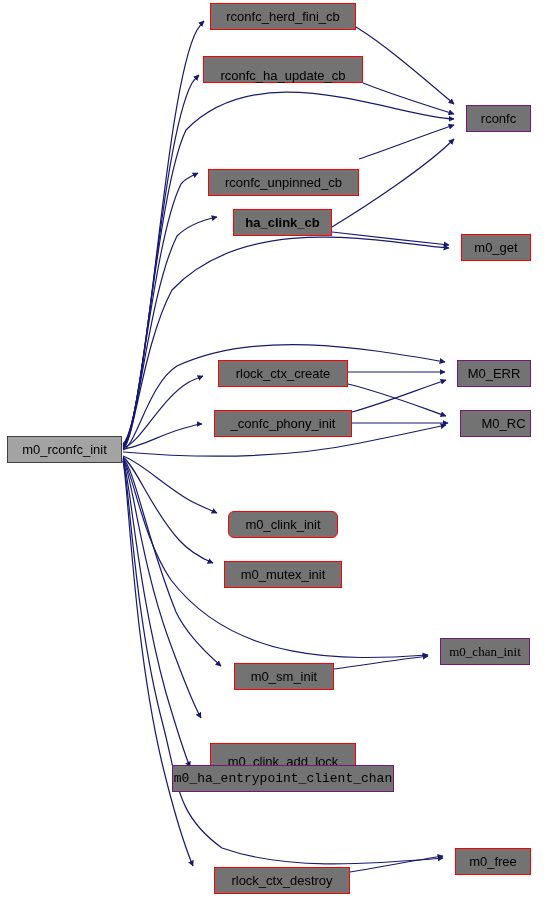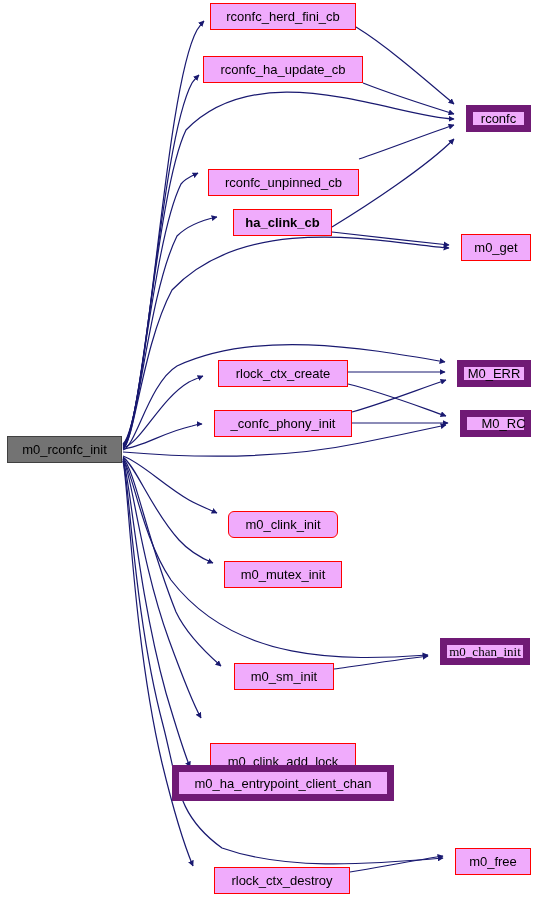--- a/index.html
+++ b/index.html
@@ -25,30 +25,30 @@
   .node {
     position: absolute;
     box-sizing: border-box;
     display: flex;
     align-items: center;
     justify-content: center;
     font-size: 13px;
     color: #000000;
     line-height: 1;
     white-space: nowrap;
-    background: #f0abfc;
+    background: #737373;
     border: 1px solid #ff0000;
     z-index: 5;
   }
   .node.black {
-    border: 7px solid #701a75;
+    border: 1px solid #701a75;
   }
   .node.focus {
     border: 1px solid #404040;
-    background: #737373;
+    background: #a3a3a3;
   }
   .node-label {
     pointer-events: none;
   }
 </style>
 </head>
 <body>
 
 <div id="canvas">
   <svg id="graph-svg" viewBox="0 0 556 899">
@@ -89,21 +89,21 @@
         <path d="M 350,872 C 380,867 412,861 443,856" fill="none" stroke="#191970" stroke-width="1.2" marker-end="url(#arrow)"></path>
       </g>
   </svg>
   <div id="node-layer">
       <div class="node focus" style="left: 7px; top: 436px; width: 115px; height: 27px;">
         <span class="node-label">m0_rconfc_init</span>
       </div>
       <div class="node" style="left: 210px; top: 3px; width: 146px; height: 27px;">
         <span class="node-label">rconfc_herd_fini_cb</span>
       </div>
-      <div class="node" style="left: 203px; top: 56px; width: 160px; height: 27px;">
+      <div class="node" style="left: 203px; top: 56px; width: 160px; height: 27px; align-items: flex-end;">
         <span class="node-label">rconfc_ha_update_cb</span>
       </div>
       <div class="node black" style="left: 466px; top: 105px; width: 65px; height: 27px;">
         <span class="node-label">rconfc</span>
       </div>
       <div class="node" style="left: 208px; top: 157px; width: 151px; height: 27px; margin-top: 12px;">
         <span class="node-label">rconfc_unpinned_cb</span>
       </div>
       <div class="node" style="left: 233px; top: 209px; width: 99px; height: 27px; font-weight: bold;">
         <span class="node-label">ha_clink_cb</span>
@@ -131,21 +131,21 @@
       </div>
       <div class="node black" style="left: 440px; top: 638px; width: 90px; height: 27px; font-family: Liberation Serif, serif;">
         <span class="node-label">m0_chan_init</span>
       </div>
       <div class="node" style="left: 234px; top: 663px; width: 100px; height: 27px;">
         <span class="node-label">m0_sm_init</span>
       </div>
       <div class="node" style="left: 210px; top: 743px; width: 146px; height: 37px;">
         <span class="node-label">m0_clink_add_lock</span>
       </div>
-      <div class="node black" style="left: 172px; top: 765px; width: 222px; height: 36px;">
+      <div class="node black" style="left: 172px; top: 765px; width: 222px; height: 27px; font-family: Liberation Mono, monospace;">
         <span class="node-label">m0_ha_entrypoint_client_chan</span>
       </div>
       <div class="node" style="left: 455px; top: 842px; width: 76px; height: 27px; margin-top: 6px;">
         <span class="node-label">m0_free</span>
       </div>
       <div class="node" style="left: 214px; top: 867px; width: 136px; height: 27px;">
         <span class="node-label">rlock_ctx_destroy</span>
       </div>
     </div>
 </div>

